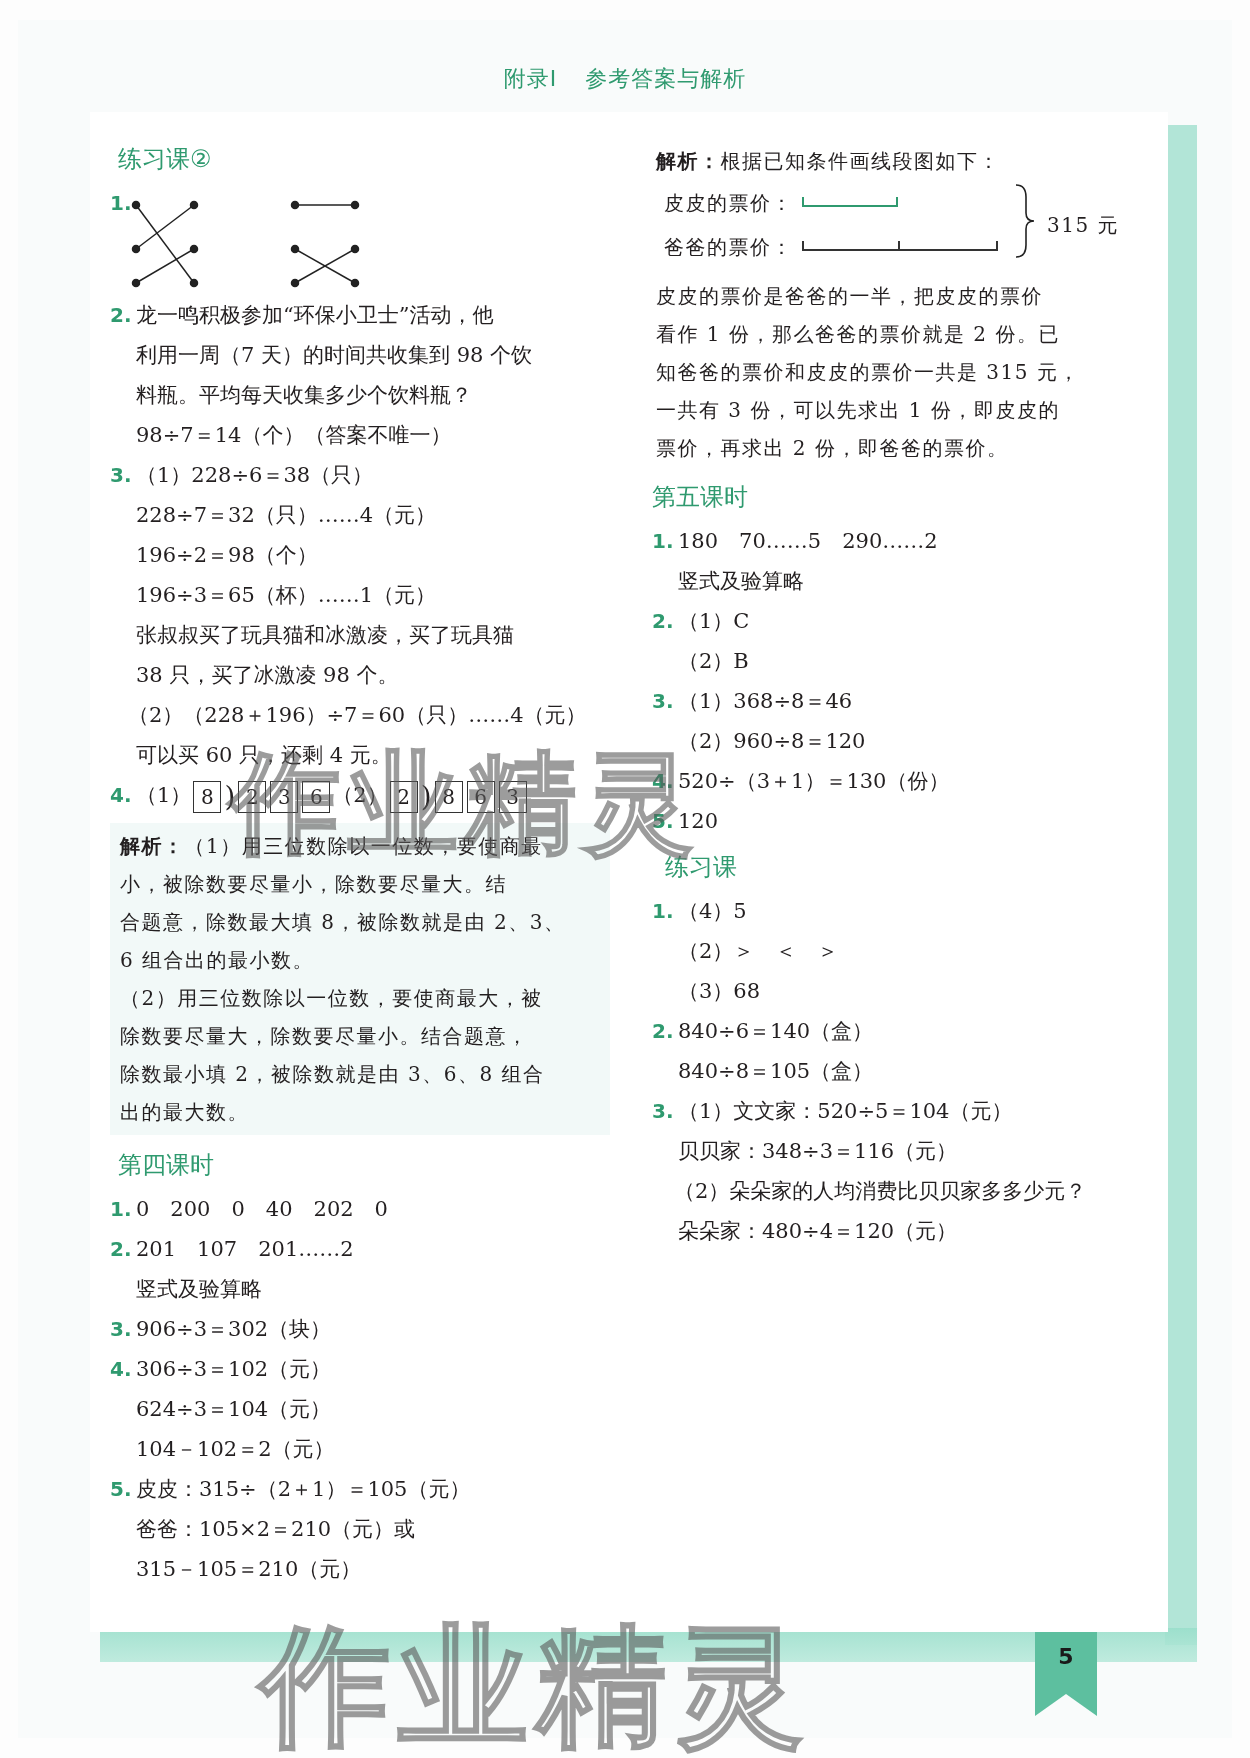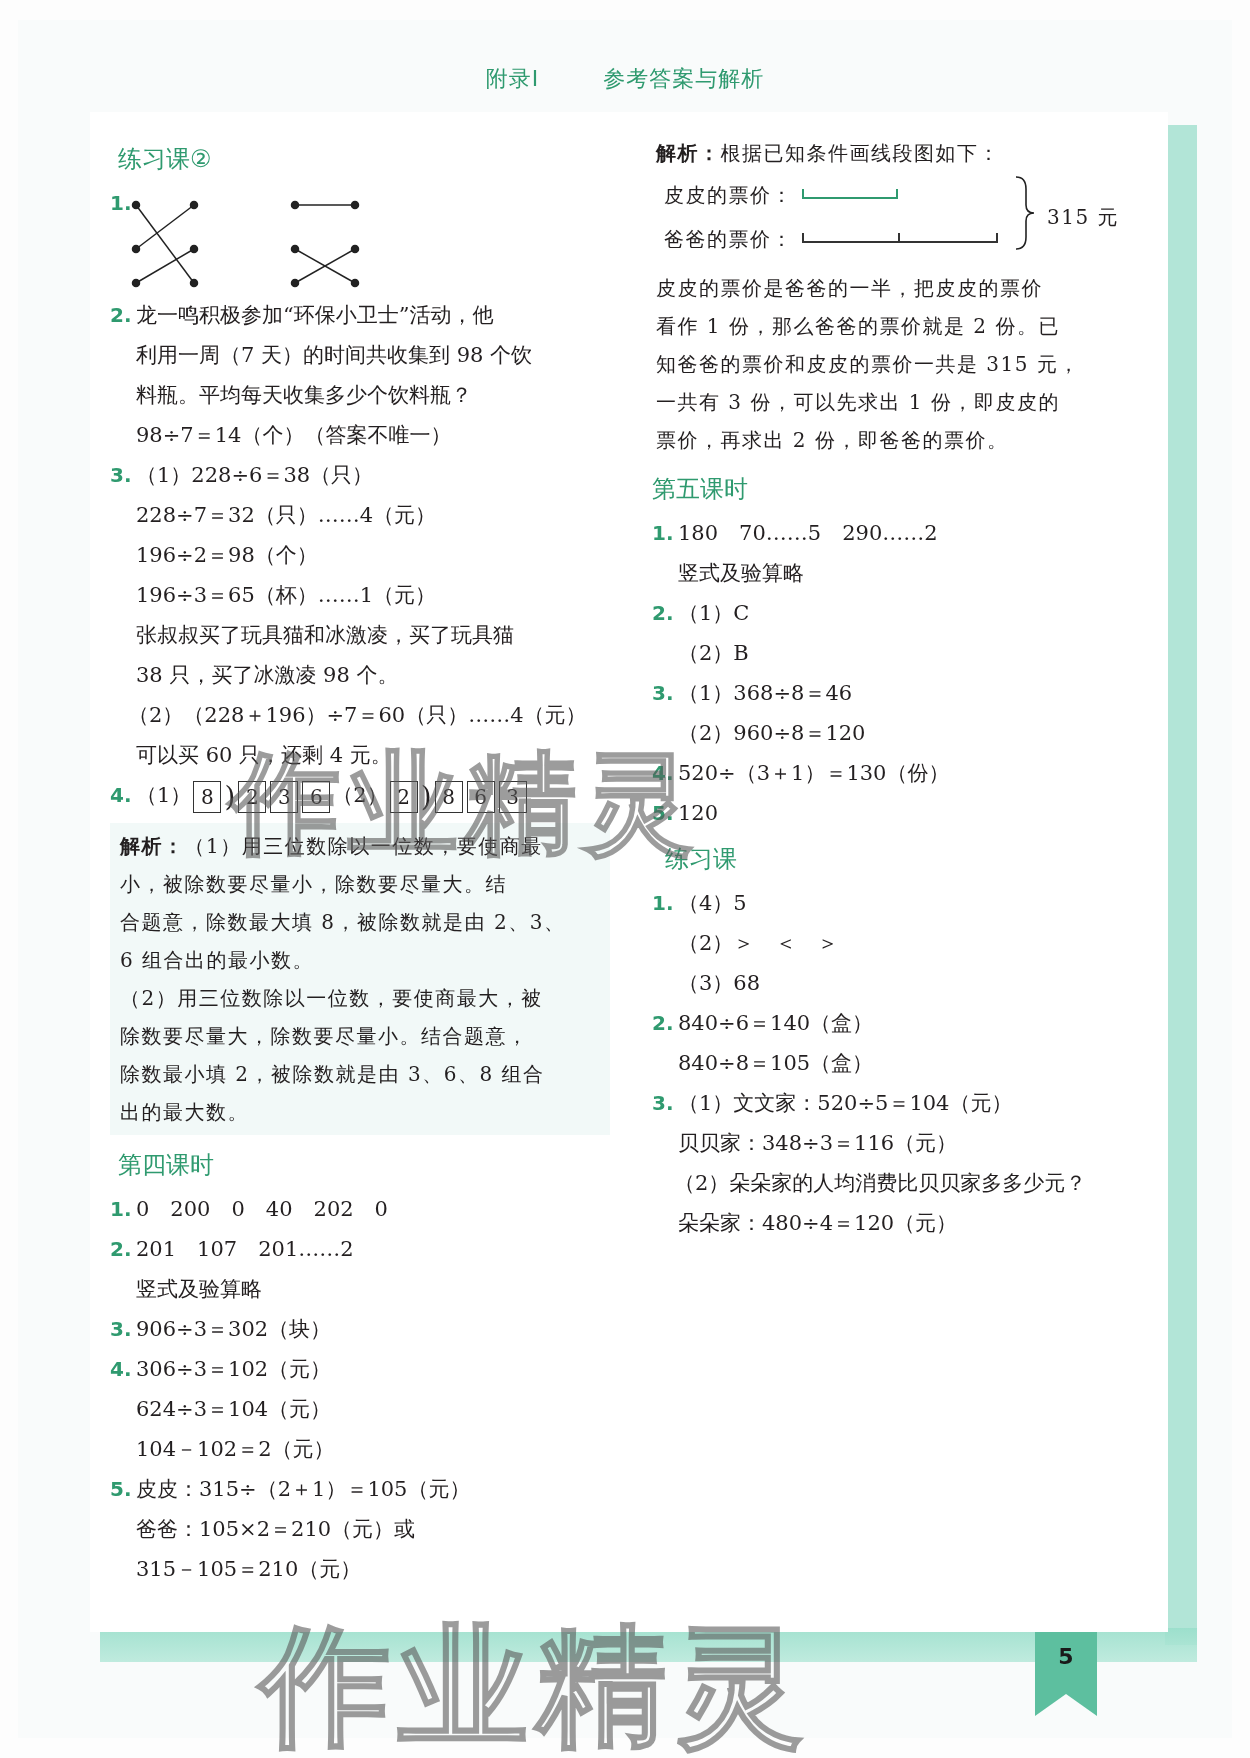--- a/index.html
+++ b/index.html
@@ -7,21 +7,21 @@
     width: 1250px; height: 1758px; background: #fdfdfd; position: relative; overflow: hidden;
     font-family: "DejaVu Serif", "Liberation Serif", serif; color: #231f20;
   }
   .page-bg { position: absolute; left: 18px; top: 20px; width: 1214px; height: 1718px; background: #f9fbfb; }
   .frame-right { position: absolute; left: 1165px; top: 125px; width: 32px; height: 1520px; background: #a6e1d0; opacity: 0.85; }
   .frame-bottom { position: absolute; left: 100px; top: 1628px; width: 1097px; height: 34px;
     background: linear-gradient(180deg, #9adfcb, #b9e9db); opacity: 0.9; }
   .card { position: absolute; left: 90px; top: 112px; width: 1078px; height: 1520px; background: #ffffff; }
   .header-title { position: absolute; left: 0; width: 1250px; top: 64px; text-align: center;
     font-family: "DejaVu Sans", sans-serif; font-size: 22px; color: #2f9a6f; letter-spacing: 1px; }
-  .header-title span { margin: 0 28px; }
+  .header-title span { margin: 0 10px; }
 
   .col { position: absolute; font-size: 21px; line-height: 40px; }
   .col-left { left: 110px; top: 133px; width: 500px; }
   .col-right { left: 652px; top: 133px; width: 480px; }
 
   .h { font-family: "DejaVu Sans", sans-serif; color: #2f9a6f; font-size: 24px; line-height: 44px; margin: 4px 0 2px 8px; }
   .num { font-family: "DejaVu Sans", sans-serif; color: #2f9a6f; font-weight: bold; font-size: 20px; display: inline-block; width: 26px; }
   .row { white-space: nowrap; }
   .analysis { background: #f2f9f8; padding: 4px 10px; font-size: 20px; line-height: 38px; letter-spacing: 1.5px; margin: 6px 0 8px 0; }
   .analysis b { font-family: "DejaVu Sans", sans-serif; }
@@ -132,21 +132,21 @@
     <div class="row" style="padding-left:26px">104－102＝2（元）</div>
   </div>
   <div>
     <div class="row"><span class="num">5.</span><span>皮皮：315÷（2＋1）＝105（元）</span></div>
     <div class="row" style="padding-left:26px">爸爸：105×2＝210（元）或</div>
     <div class="row" style="padding-left:26px">315－105＝210（元）</div>
   </div>
 </div>
 
 <div class="col col-right">
-  <div class="row" style="font-size:20px;letter-spacing:1.5px;margin-left:4px;">
+  <div class="row" style="font-size:20px;letter-spacing:1.5px;margin-left:4px;margin-top:8px;">
     <b style="font-family:'DejaVu Sans',sans-serif;">解析：</b><span>根据已知条件画线段图如下：</span>
   </div>
 
   <div class="seg-diagram">
     <span style="position:absolute;left:2px;top:2px;">皮皮的票价：</span>
     <div class="seg-line" style="left:140px;top:24px;width:96px;"></div>
     <div class="seg-tick" style="left:140px;top:16px;"></div>
     <div class="seg-tick" style="left:234px;top:16px;"></div>
 
     <span style="position:absolute;left:2px;top:46px;">爸爸的票价：</span>

